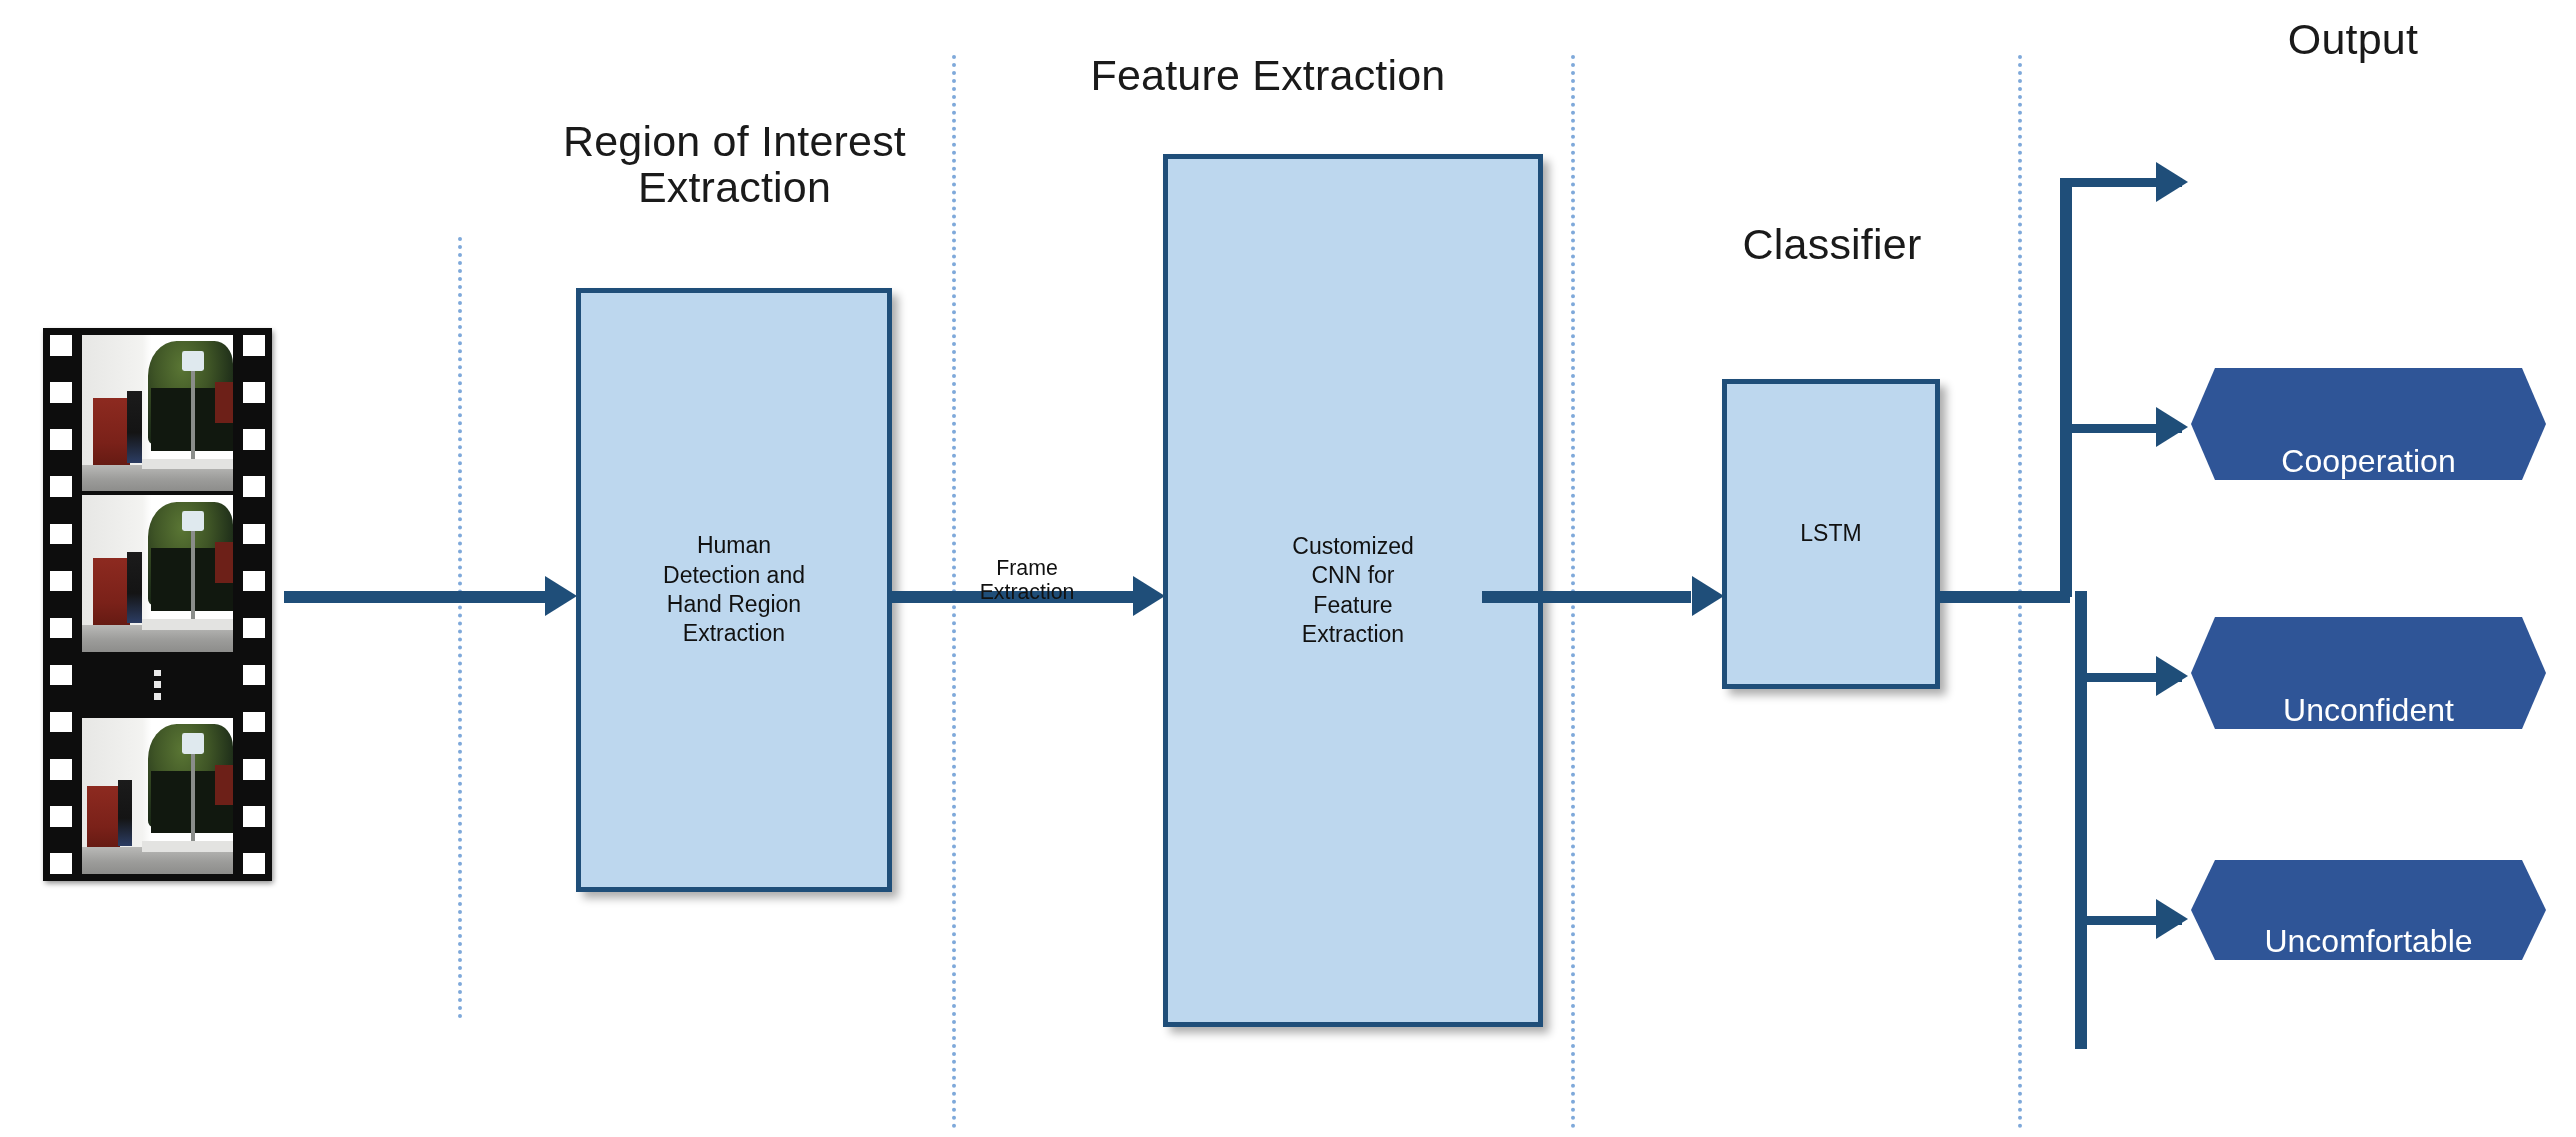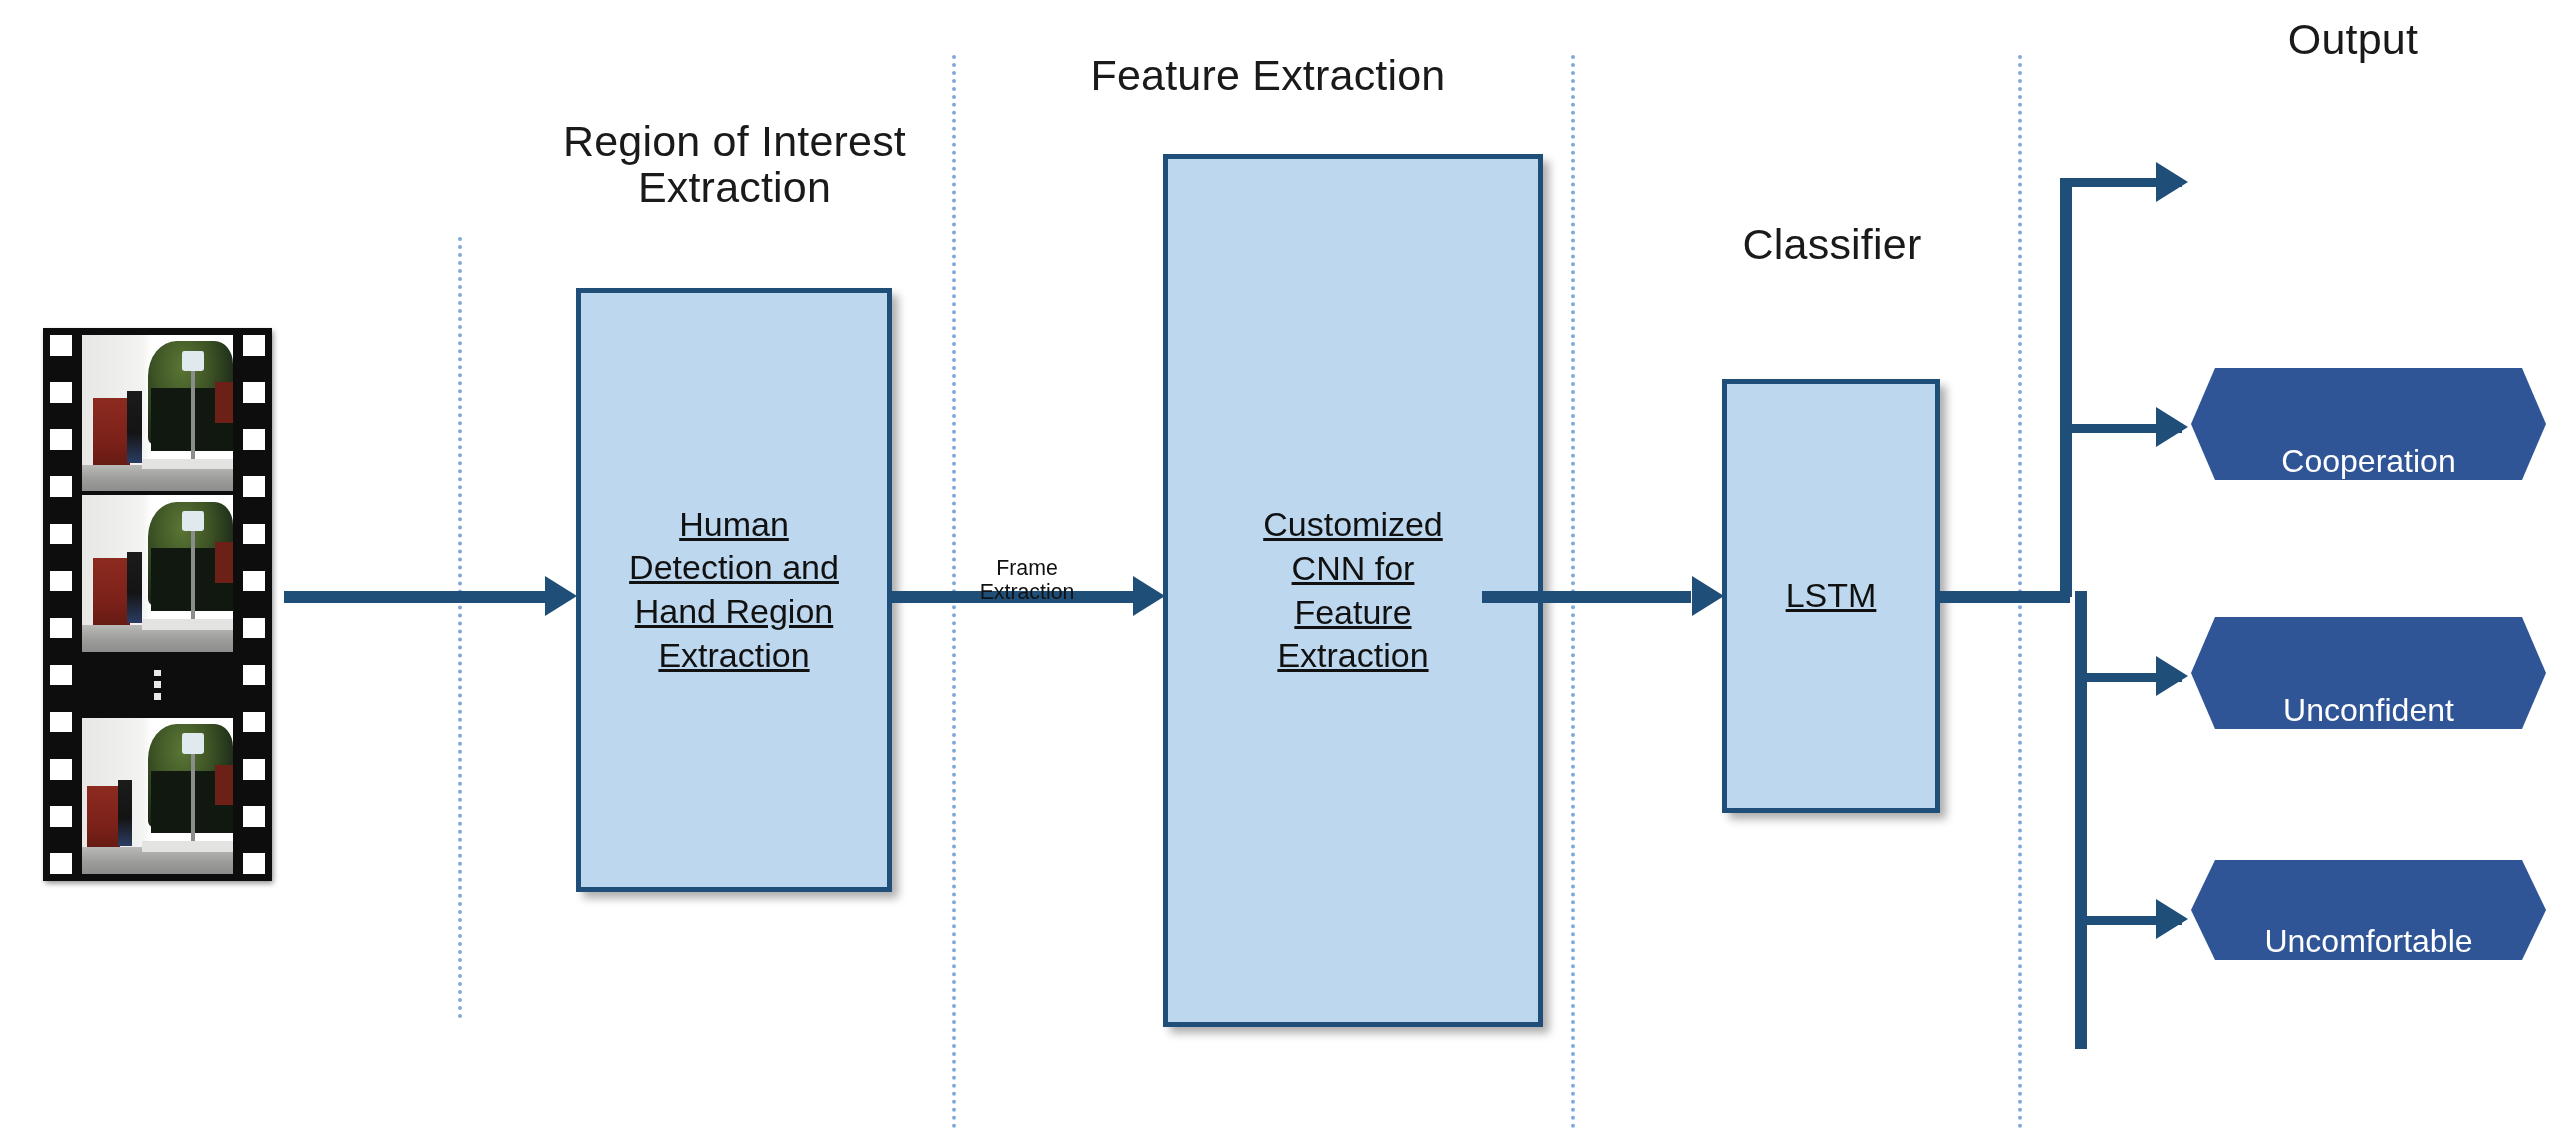--- a/index.html
+++ b/index.html
@@ -41,21 +41,21 @@
   .sc-lamp{position:absolute;left:66%;top:10%;width:15%;height:13%;background:#dfe9ee;border-radius:2.4px;}
   .sc-ground{position:absolute;left:0;bottom:0;width:100%;height:17%;
              background:linear-gradient(180deg,#b9b9b7 0%,#9c9c9a 55%,#8d8d8b 100%);}
   .sc-kerb{position:absolute;left:40%;bottom:14%;width:60%;height:7%;background:#e3e3e1;}
   .sc-red2{position:absolute;left:88%;top:30%;width:12%;height:26%;background:#6d2018;}
 
   
   .pbox{position:absolute;background:#bdd7ee;border:5.5px solid #1F4E79;box-sizing:border-box;
         box-shadow:7.1px 7.1px 8.7px rgba(0,0,0,.33);
         display:flex;align-items:center;justify-content:center;text-align:center;}
-  .pbox span{font-size:34px;line-height:1.28;color:#111;white-space:pre-line;display:block;text-decoration:underline;}
+  .pbox span{font-size:23px;line-height:1.28;color:#111;white-space:pre-line;display:block;}
 
   
   .octa{position:absolute;background:#2F5597;color:#fff;display:flex;align-items:center;
         justify-content:center;text-align:center;font-size:32px;
         clip-path:polygon(24px 0,calc(100% - 24px) 0,100% 50%,calc(100% - 24px) 100%,24px 100%,0 50%);
         filter:drop-shadow(5.5px 5.5px 5.5px rgba(0,0,0,.38));}
 
   
   .hline{position:absolute;background:#1F4E79;height:8.7px;}
   .vline{position:absolute;background:#1F4E79;width:8.7px;}
@@ -177,21 +177,21 @@
   <div class="pbox" style="left:1163px; top:154px; width:380px; height:873px;">
     <span>Customized
 CNN for
 Feature
 Extraction</span>
   </div>
 
   <div class="hline thick" style="left:1482px; top:591px; width:209px;"></div>
   <div class="ahead" style="left:1692px; top:576px;"></div>
 
-  <div class="pbox" style="left:1722px; top:379px; width:218px; height:434px;">
+  <div class="pbox" style="left:1722px; top:379px; width:218px; height:310px;">
     <span>LSTM</span>
   </div>
 
   <div class="hline thick" style="left:1940px; top:591px; width:130px;"></div>
 
   <div class="vline vthick" style="left:2060px; top:178px; height:419px;"></div>
   <div class="vline vthick" style="left:2075px; top:591px; height:458px;"></div>
 
   <div class="hline" style="left:2060px; top:178px; width:122px;"></div>
   <div class="ahead" style="left:2156px; top:162px;"></div>

